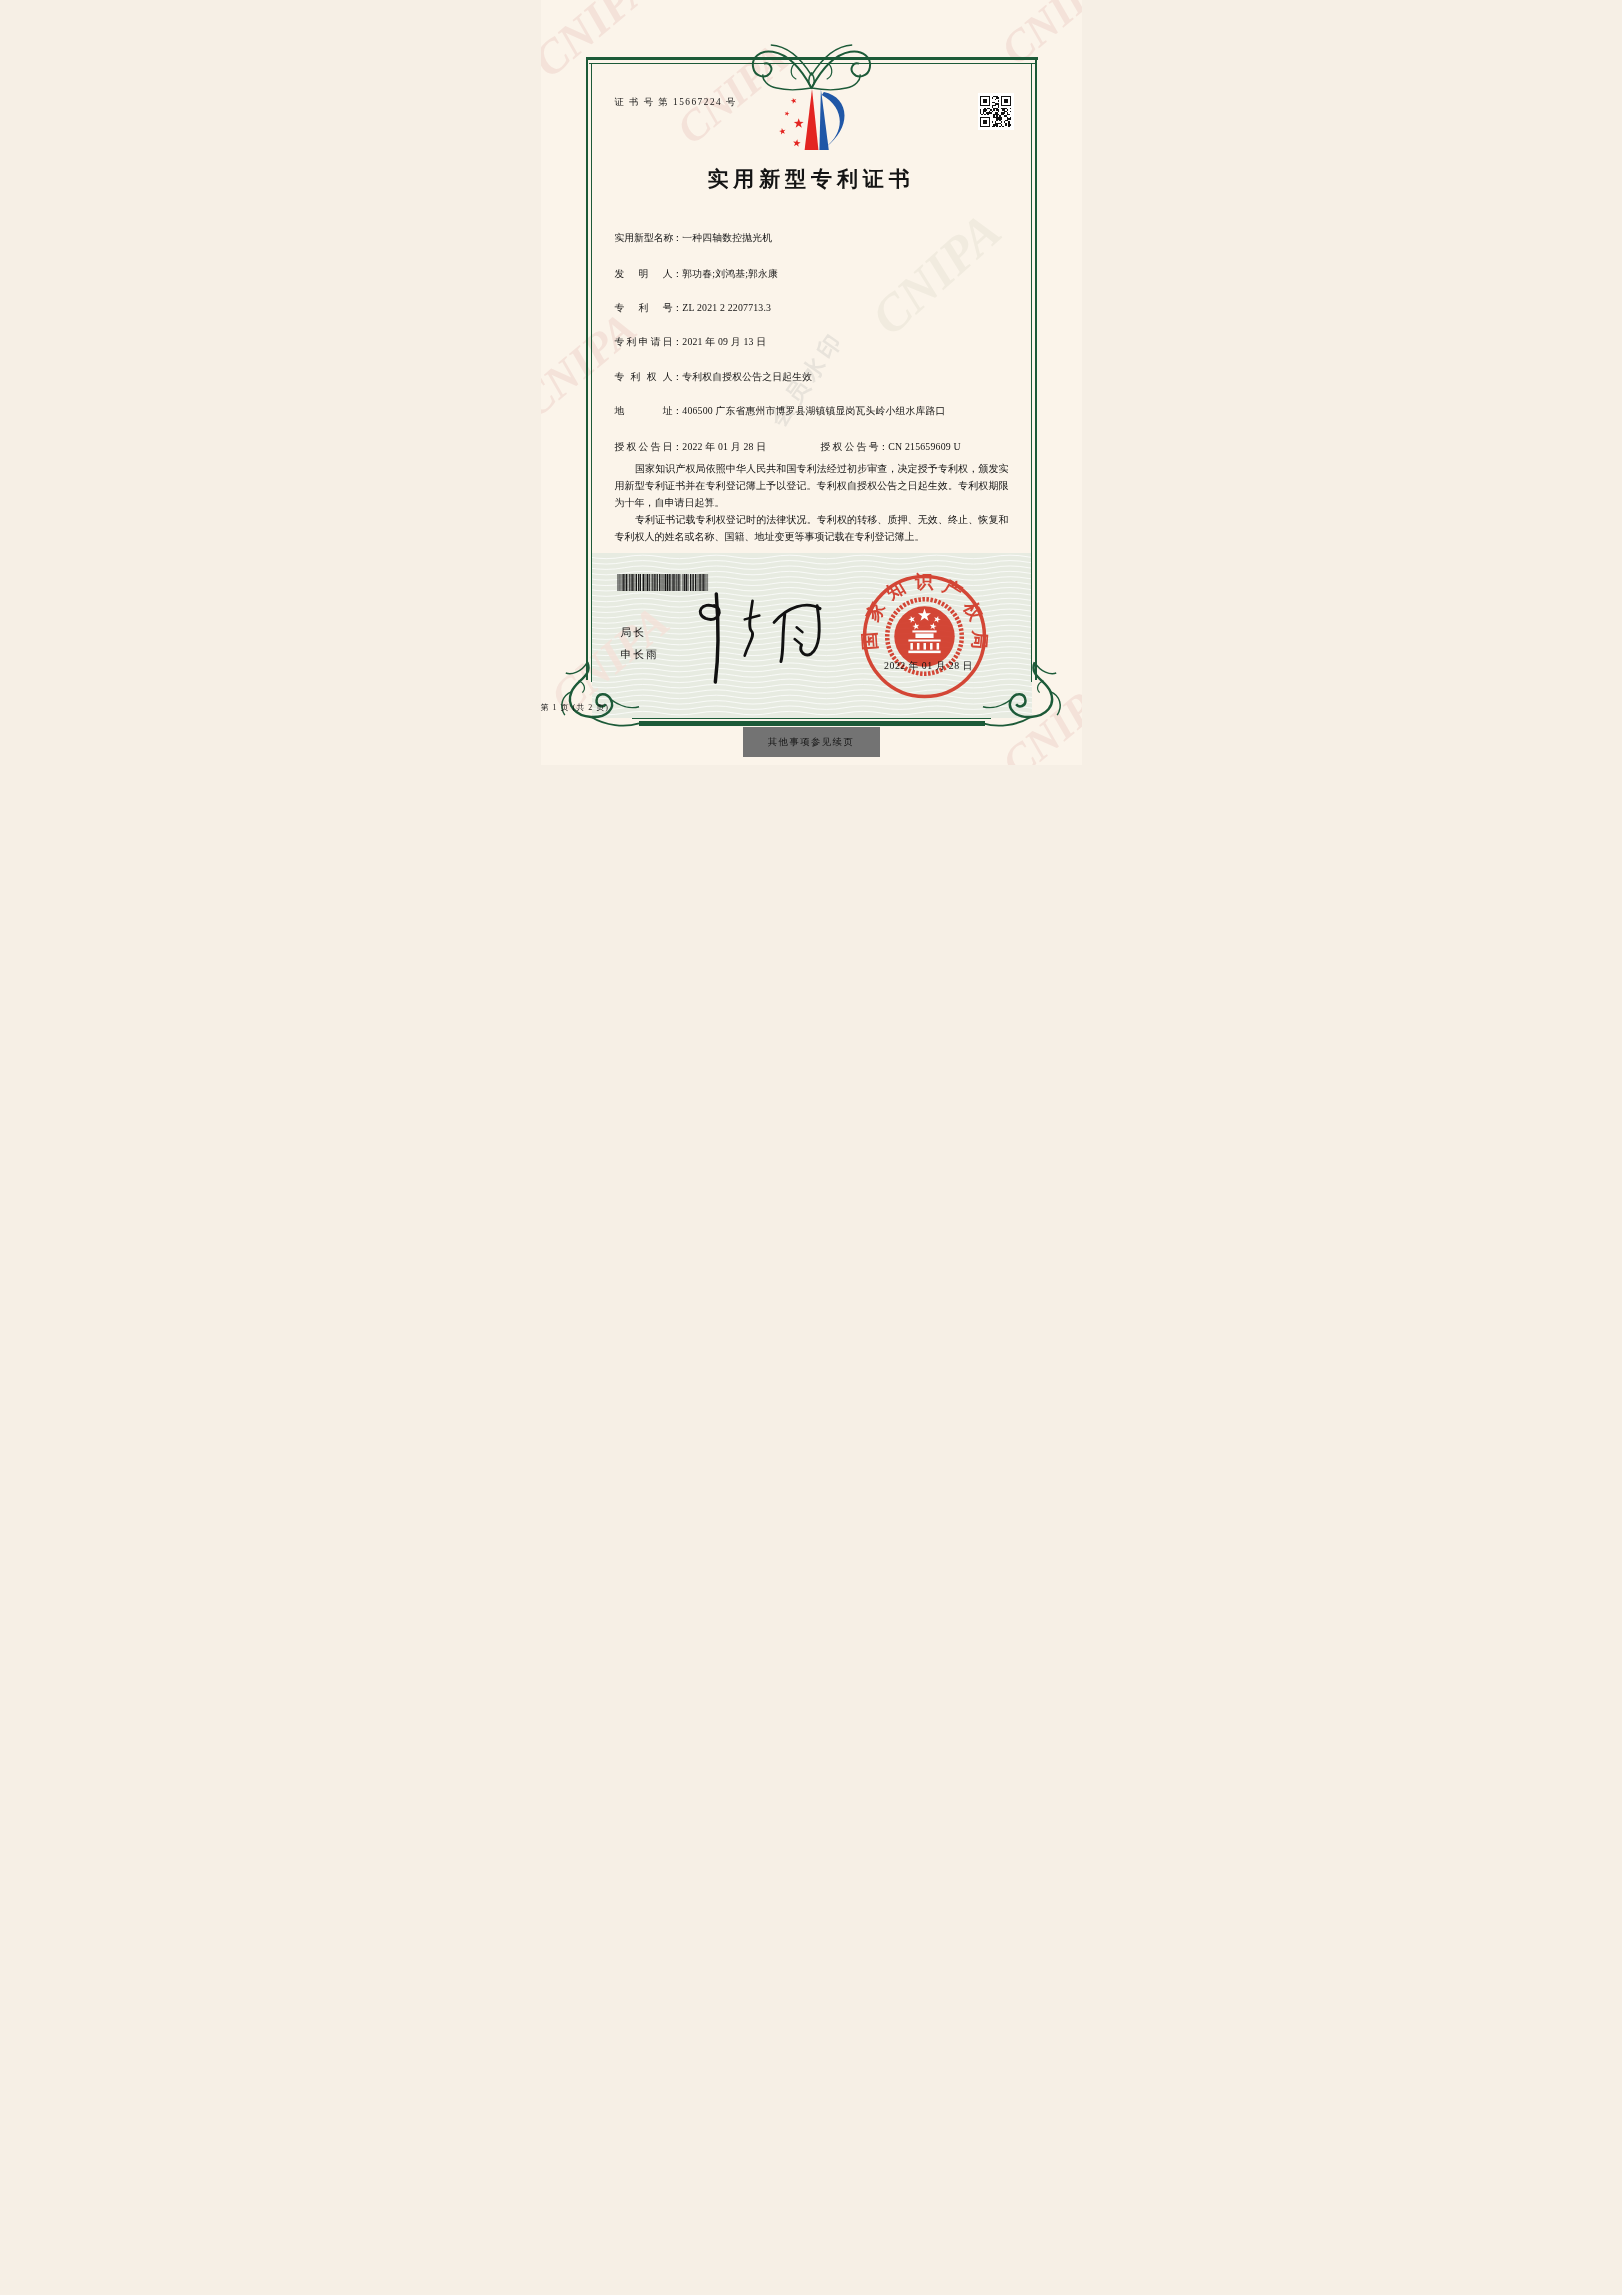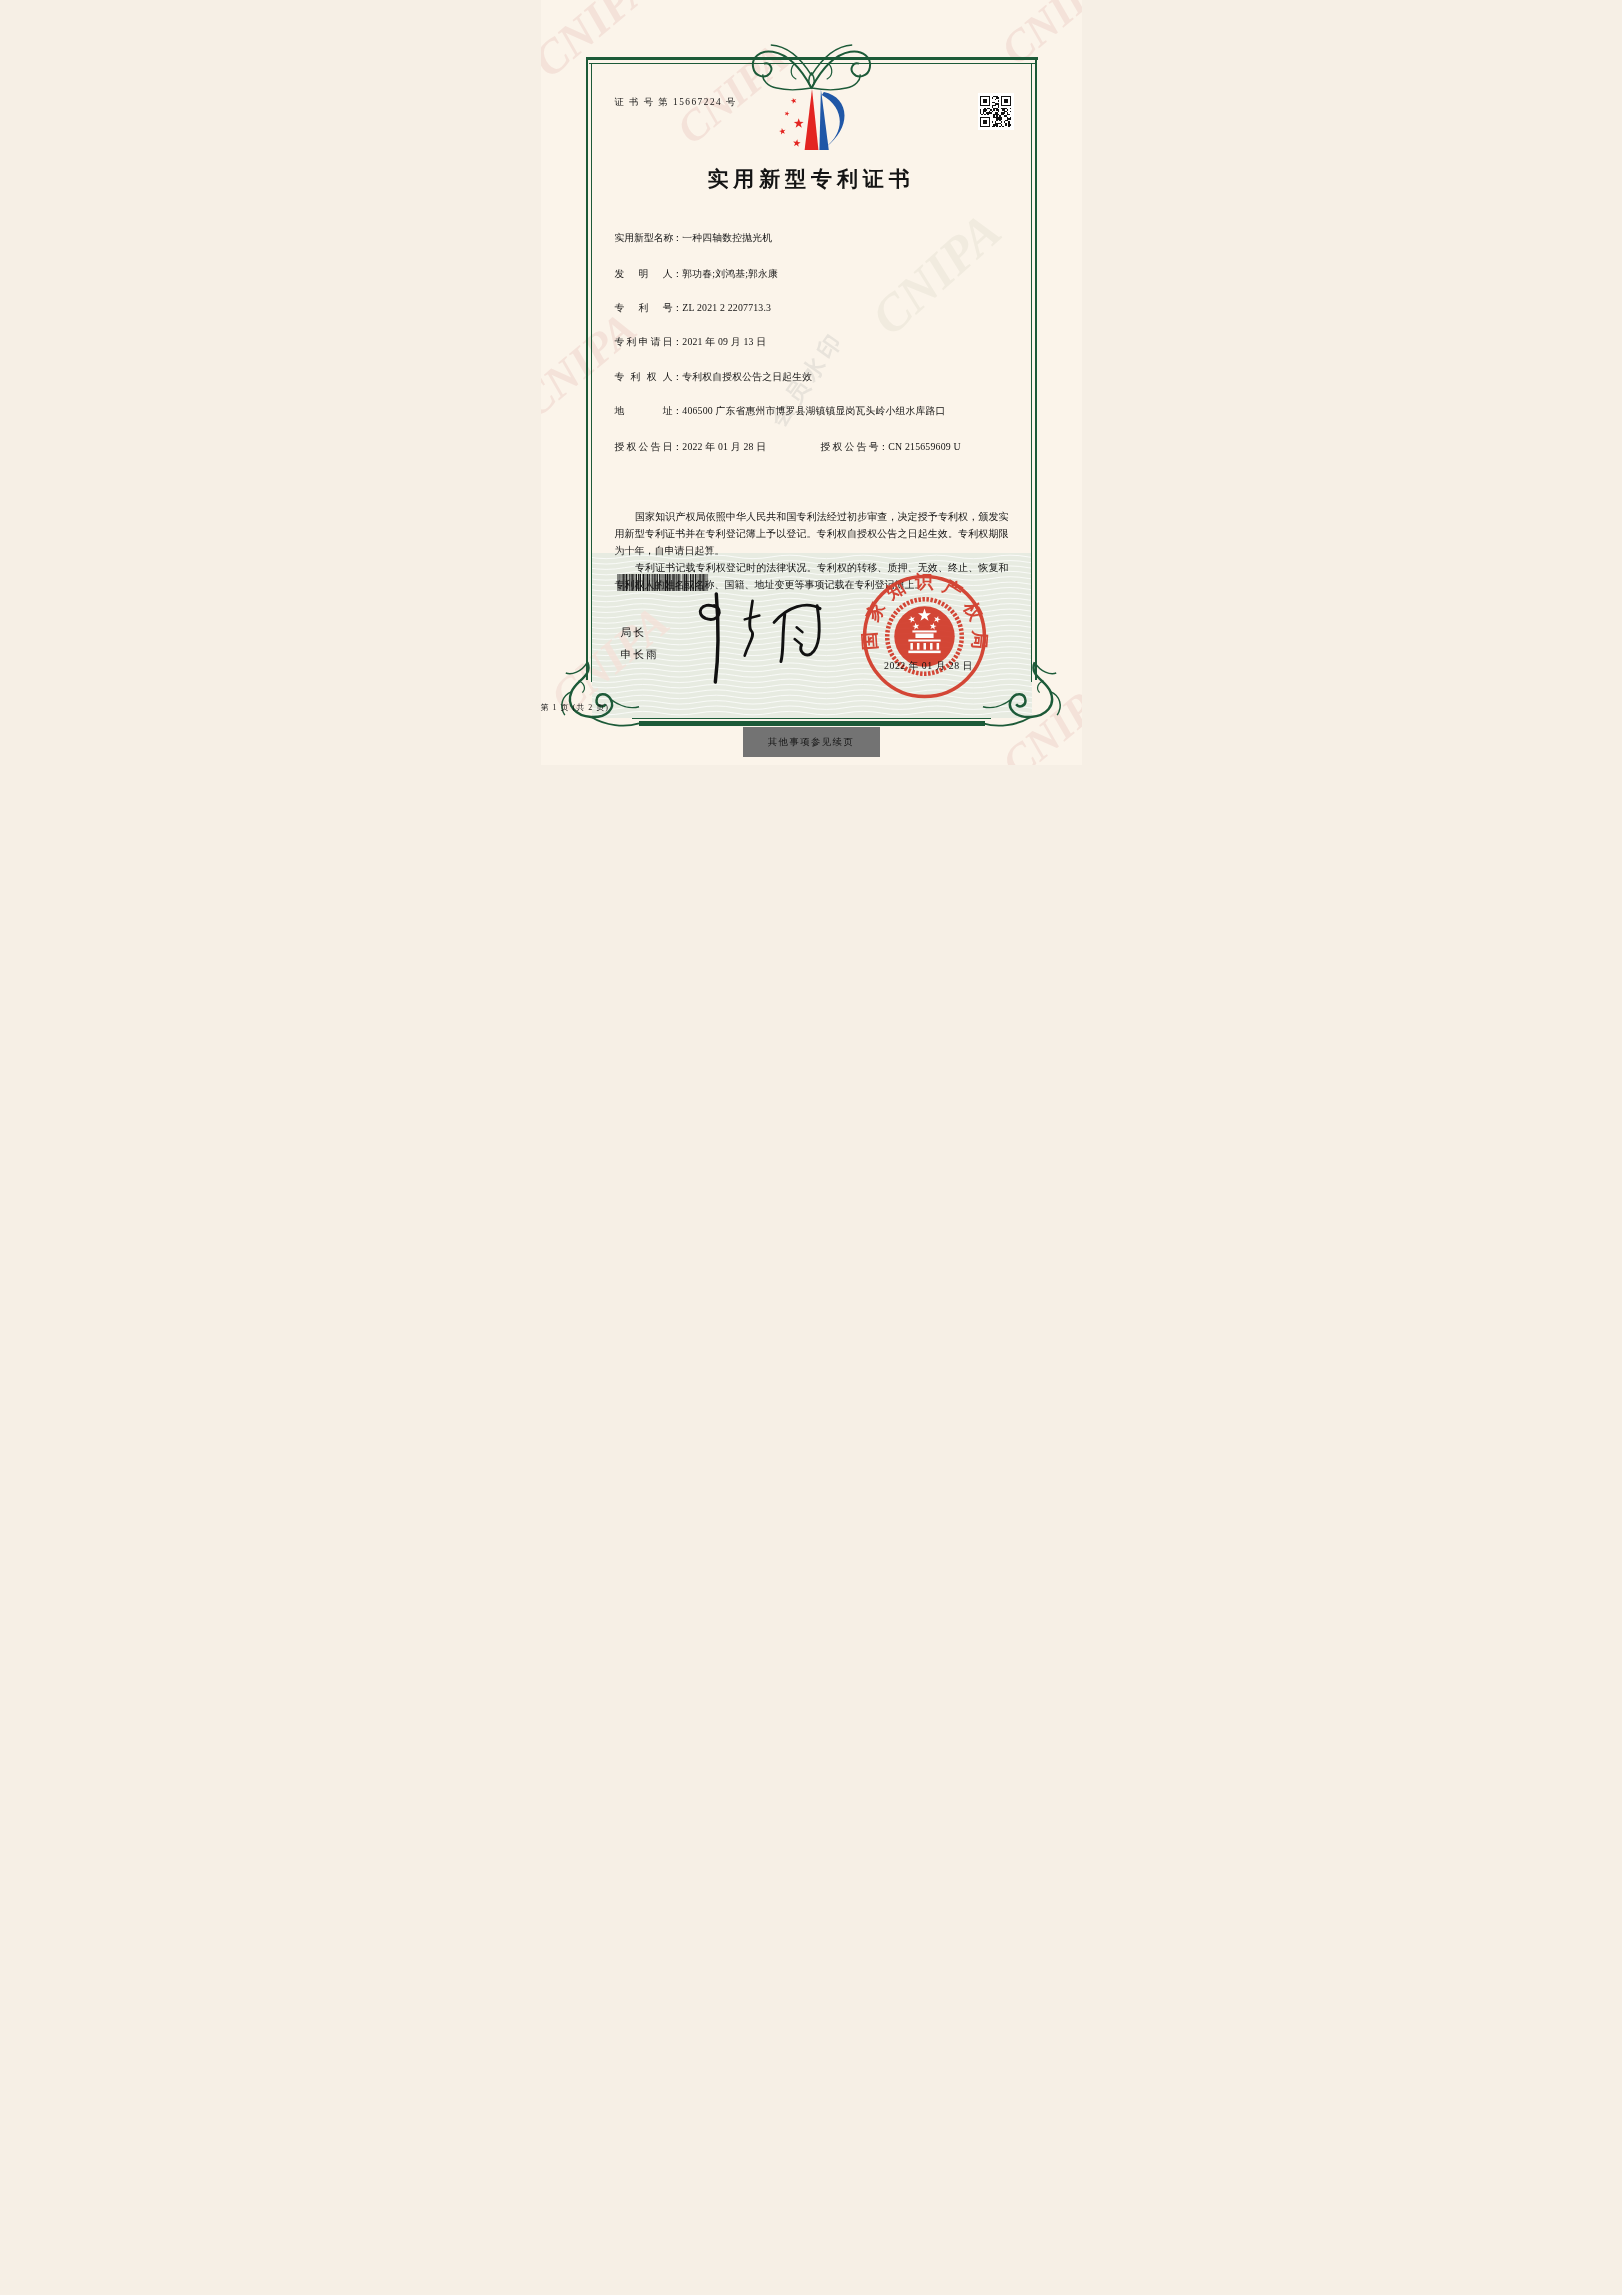--- a/index.html
+++ b/index.html
@@ -38,21 +38,21 @@
          font-weight:bold;letter-spacing:4.9px;z-index:4;}
   .frow{position:absolute;left:74px;display:flex;font-size:9.8px;line-height:16.7px;z-index:4;}
   .jlabel{display:inline-flex;justify-content:space-between;width:58px;flex:none;}
   .colon{flex:none;}
   .fvalue{letter-spacing:0.2px;font-family:Liberation Serif, serif;}
   .f0{top:230px;} .f1{top:266px;} .f2{top:300px;} .f3{top:334px;} .f4{top:369px;}
   .f5{top:403px;} .f5 .fvalue{width:265px;}
   .grant{top:439px;width:394px;}
   .grant .pair2{position:absolute;left:206px;display:flex;}
   .paras{position:absolute;left:74px;top:460px;width:394px;font-size:10px;
-         line-height:17px;text-align:justify;z-index:4;margin-top:48px;}
+         line-height:17px;text-align:justify;z-index:4;}
   .paras p{margin:0;text-indent:2.05em;}
 
   .barcode{position:absolute;left:76px;top:574px;width:93px;height:17px;z-index:4;}
   .dir-title{position:absolute;left:80px;top:626px;font-size:10.8px;letter-spacing:2px;
              font-family:"Liberation Sans","DejaVu Sans",sans-serif;z-index:4;}
   .dir-name{position:absolute;left:80px;top:648px;font-size:10.8px;letter-spacing:2px;
             font-family:"Liberation Sans","DejaVu Sans",sans-serif;z-index:4;}
   .signature{position:absolute;left:132px;top:592px;width:162px;height:93px;z-index:5;}
   .seal{position:absolute;left:317px;top:569px;width:133px;height:135px;opacity:.93;z-index:4;}
   .seal-date{position:absolute;left:334px;top:660px;width:108px;text-align:center;

